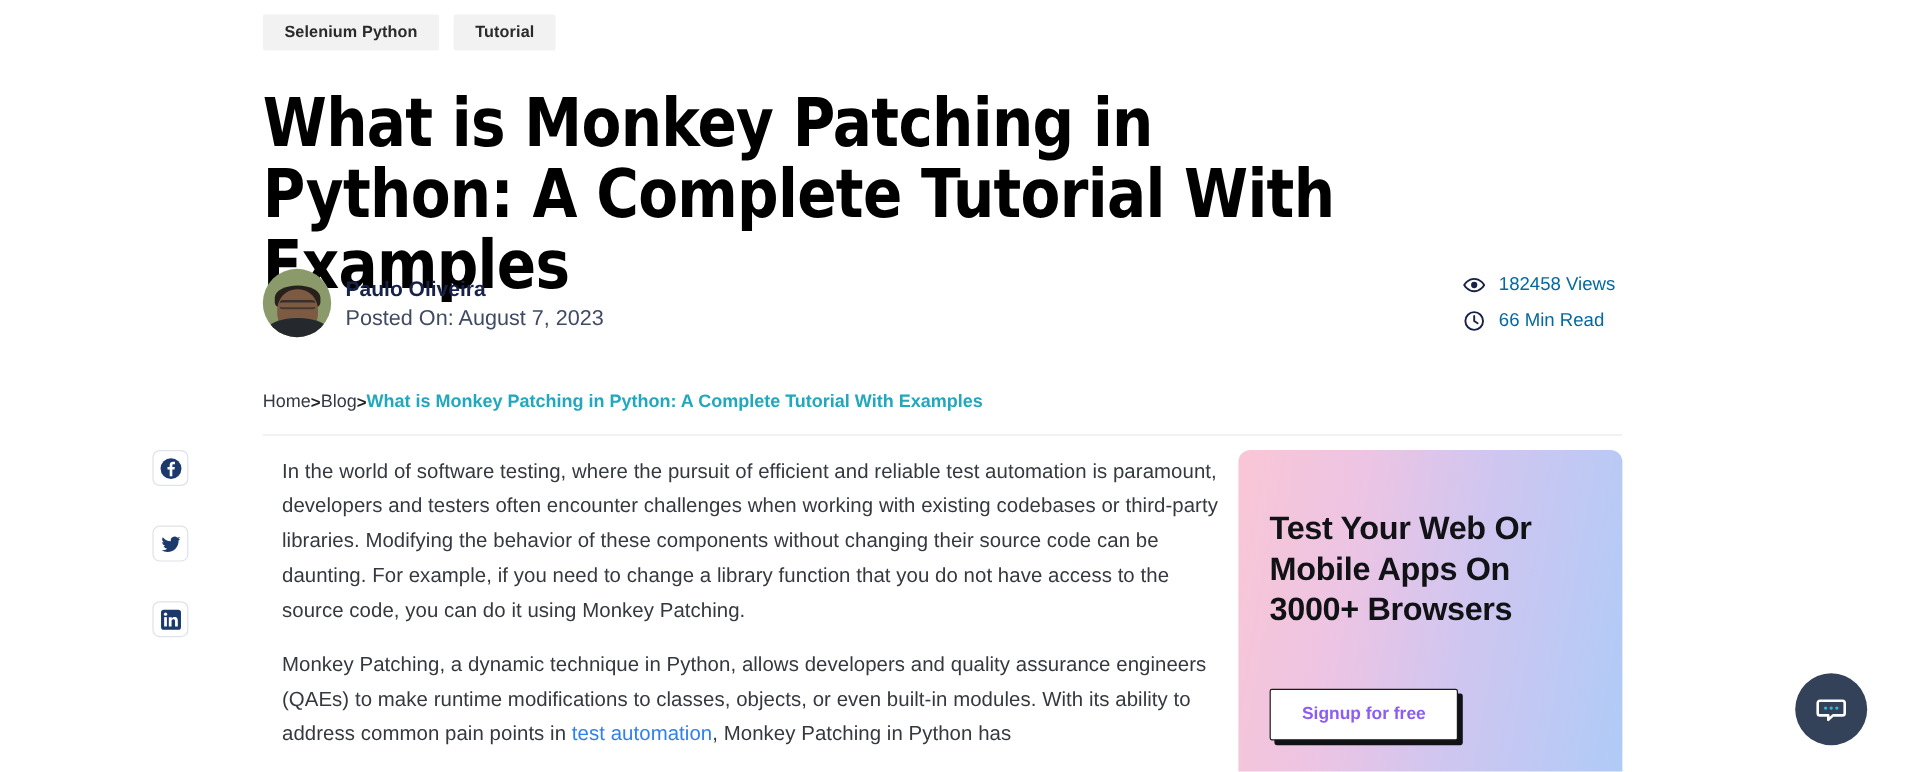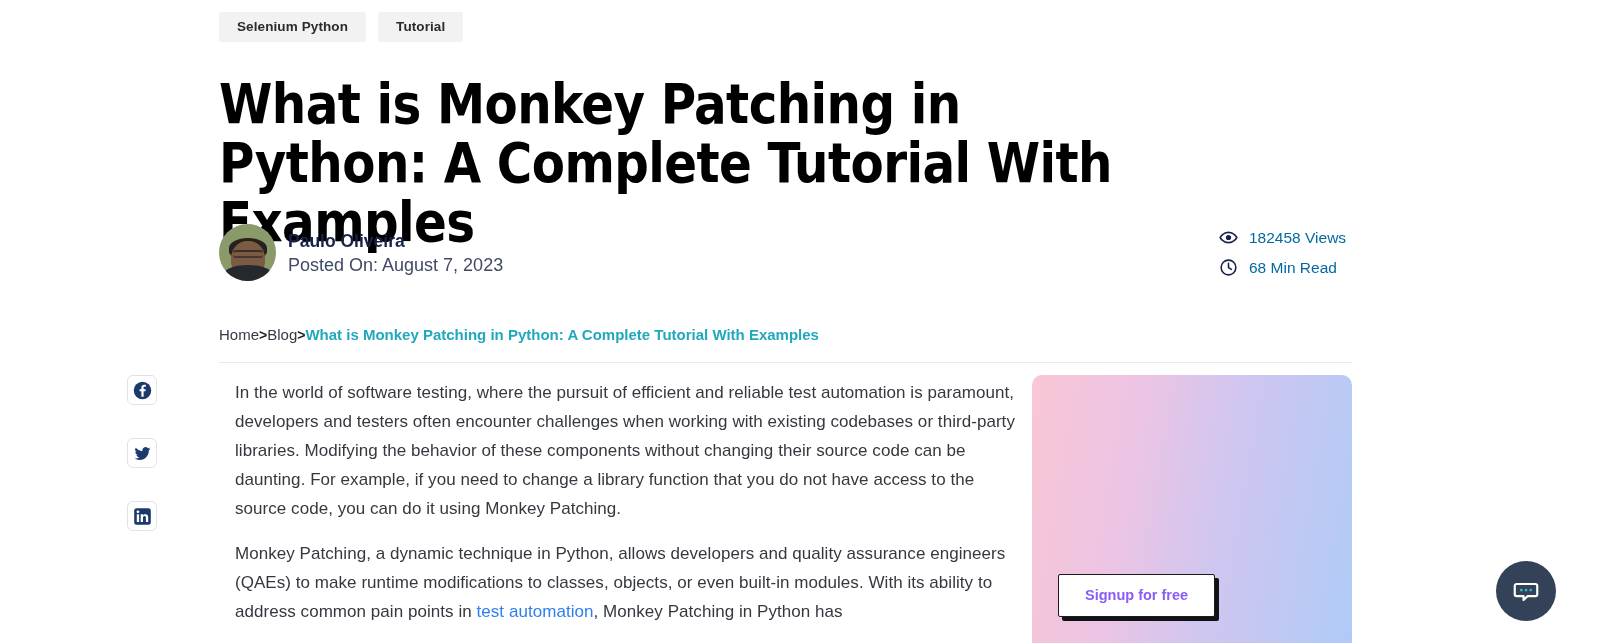--- a/index.html
+++ b/index.html
@@ -309,21 +309,21 @@
       </span>
       <span class="stat-label">182458 Views</span>
     </div>
     <div class="stat">
       <span>
         <svg width="19" height="19" viewBox="0 0 24 24" fill="none">
           <circle cx="12" cy="12" r="9.3" stroke="#17224a" stroke-width="2"></circle>
           <path d="M12 6.8V12l3.6 2.3" stroke="#17224a" stroke-width="2" stroke-linecap="round"></path>
         </svg>
       </span>
-      <span class="stat-label">68 Min Read</span>
+      <span class="stat-label">66 Min Read</span>
     </div>
   </div>
 
   <nav class="breadcrumb">
     <span class="crumb">Home</span>
     <span class="crumb-sep">&gt;</span>
     <span class="crumb">Blog</span>
     <span class="crumb-sep">&gt;</span>
     <span class="crumb current">What is Monkey Patching in Python: A Complete Tutorial With Examples</span>
   </nav>
@@ -357,20 +357,21 @@
       </span>
     </div>
   </div>
 
   <div class="article">
     <p>In the world of software testing, where the pursuit of efficient and reliable test automation is paramount, developers and testers often encounter challenges when working with existing codebases or third-party libraries. Modifying the behavior of these components without changing their source code can be daunting. For example, if you need to change a library function that you do not have access to the source code, you can do it using Monkey Patching.</p>
     <p><span>Monkey Patching, a dynamic technique in Python, allows developers and quality assurance engineers (QAEs) to make runtime modifications to classes, objects, or even built-in modules. With its ability to address common pain points in </span><a class="inline-link" href="#">test automation</a><span>, Monkey Patching in Python has</span></p>
   </div>
 
   <div class="promo">
+    <div class="promo-head">Test Your Web Or Mobile Apps On 3000+ Browsers</div>
     <div class="promo-btn">Signup for free</div>
   </div>
 
   <div class="chat-fab">
     <span>
       <svg width="30" height="30" viewBox="0 0 32 32" fill="none">
         <path d="M6 8.5h20a2 2 0 0 1 2 2v9a2 2 0 0 1-2 2h-8.4l-4.2 4v-4H6a2 2 0 0 1-2-2v-9a2 2 0 0 1 2-2Z" stroke="#ffffff" stroke-width="2.3" stroke-linejoin="round"></path>
         <circle cx="11" cy="15" r="1.5" fill="#2bbbd4"></circle>
         <circle cx="16" cy="15" r="1.5" fill="#2bbbd4"></circle>
         <circle cx="21" cy="15" r="1.5" fill="#2bbbd4"></circle>

